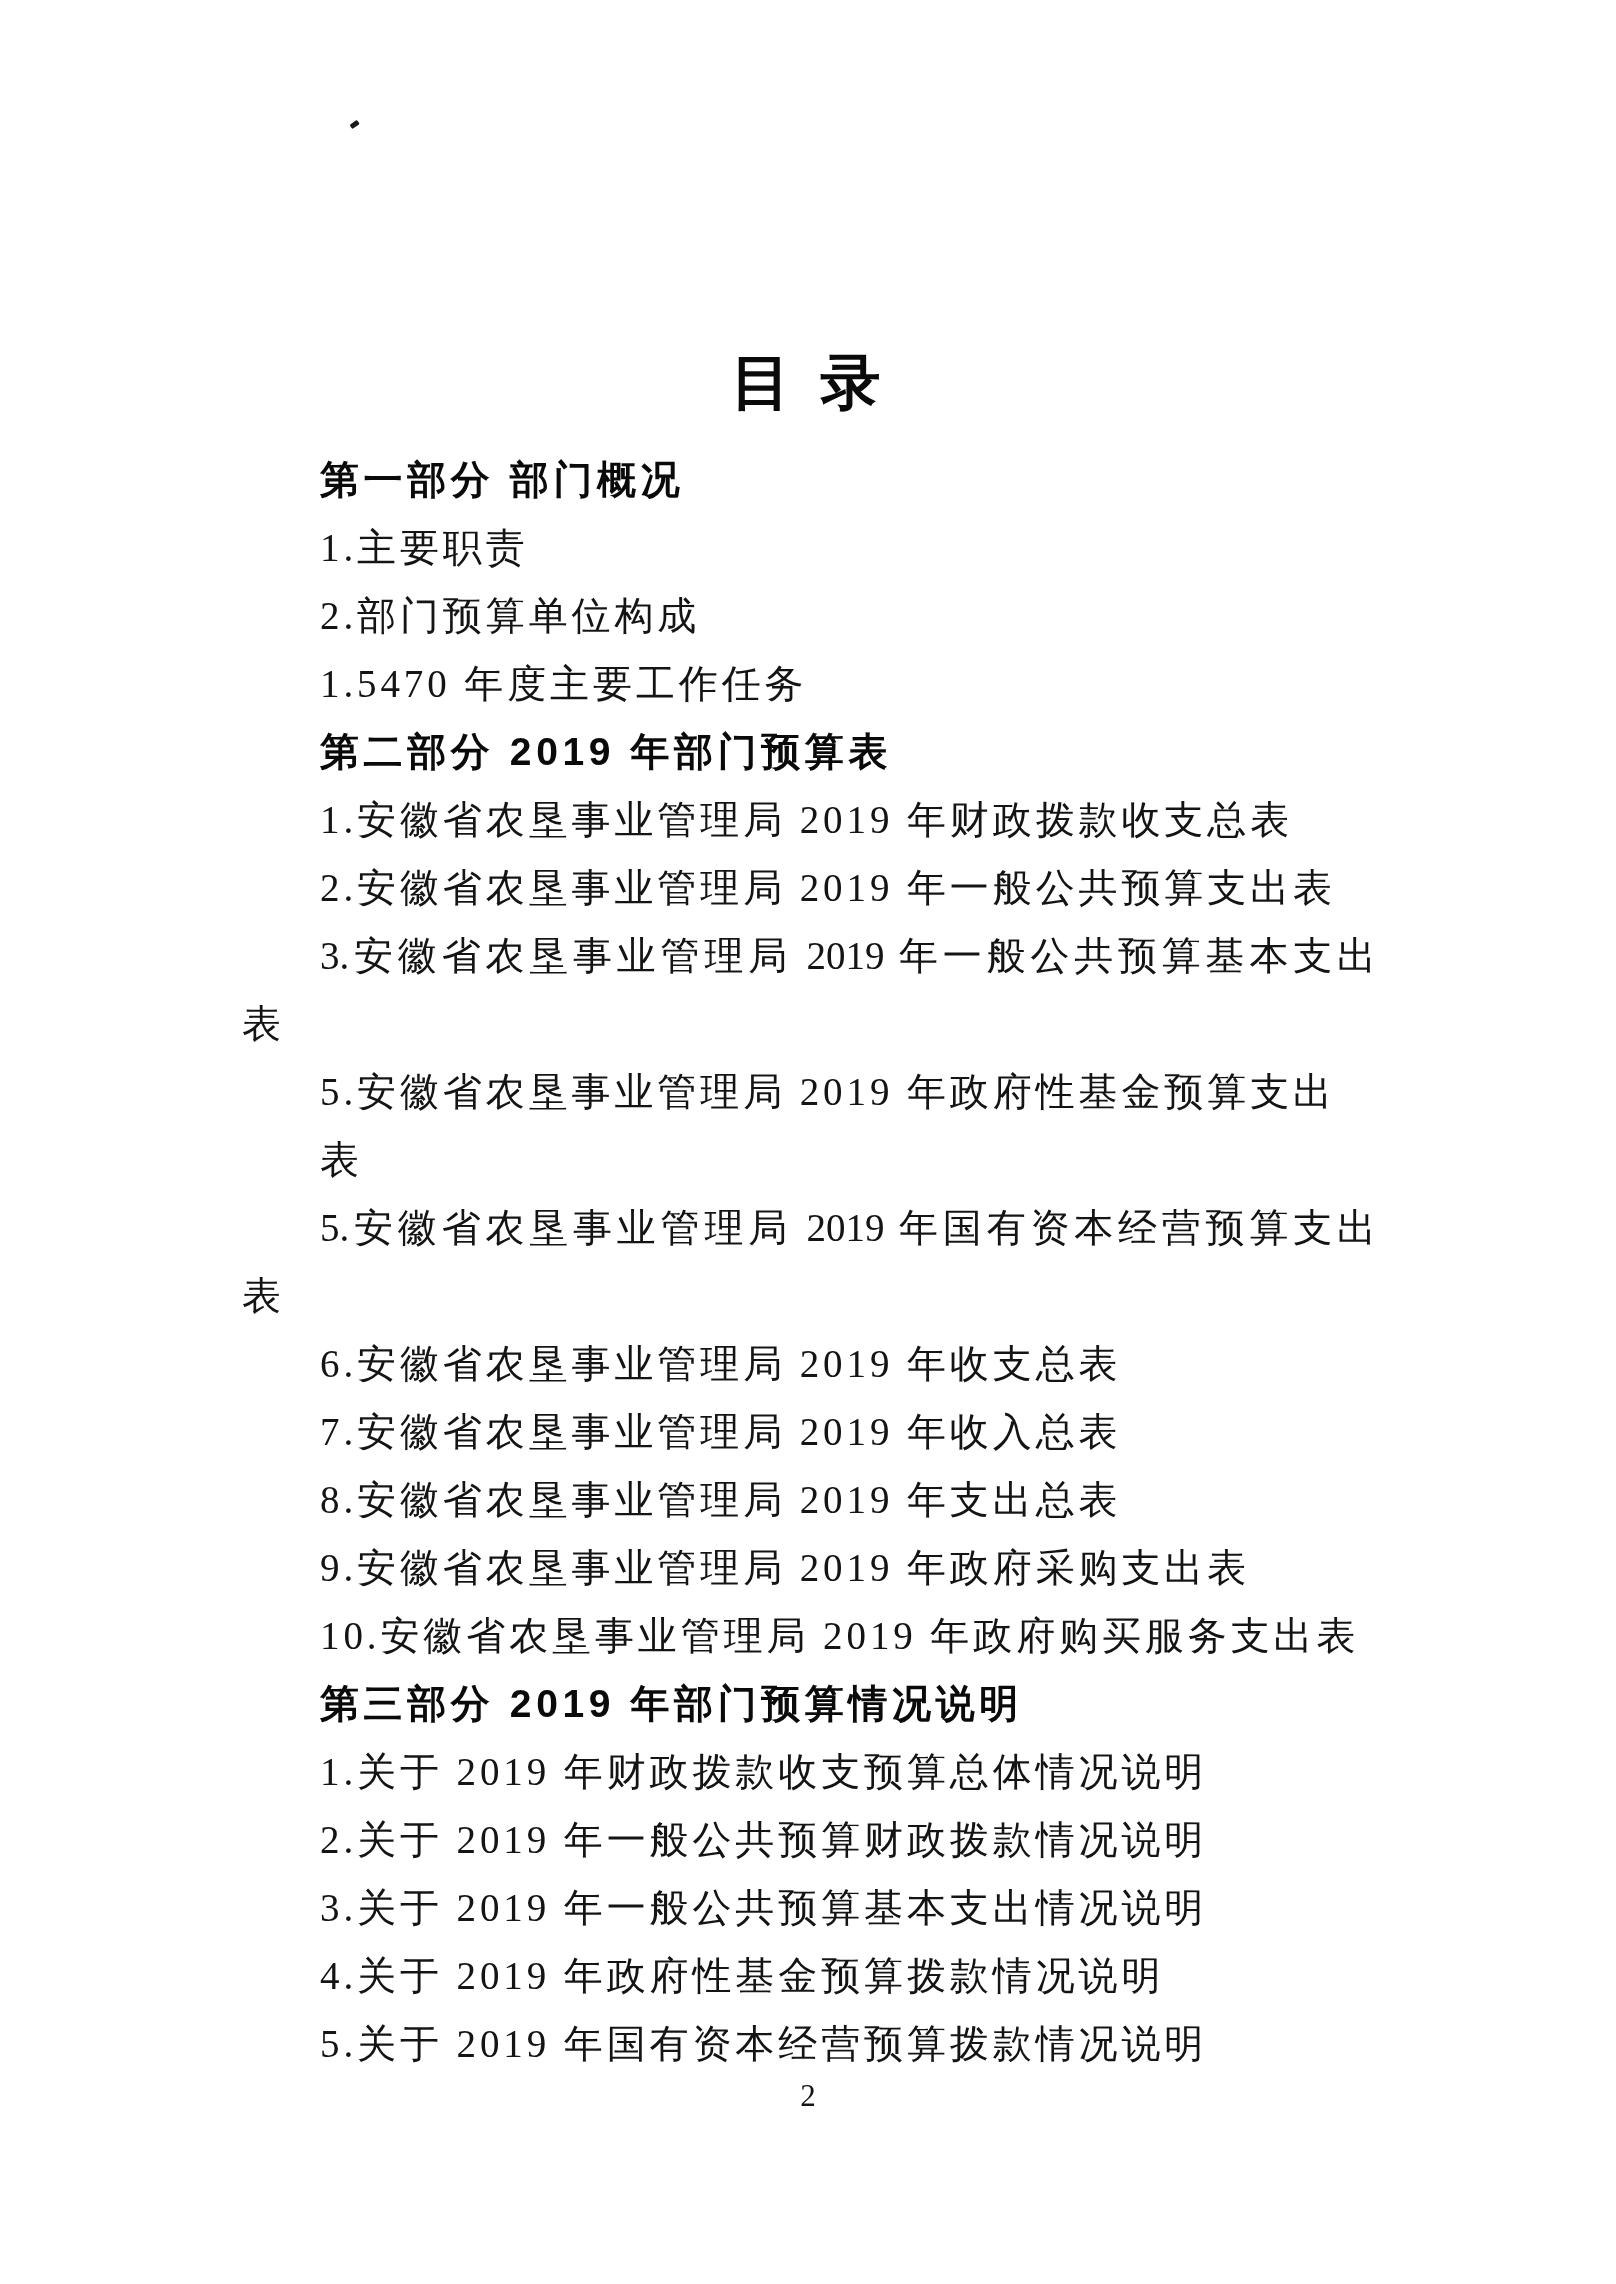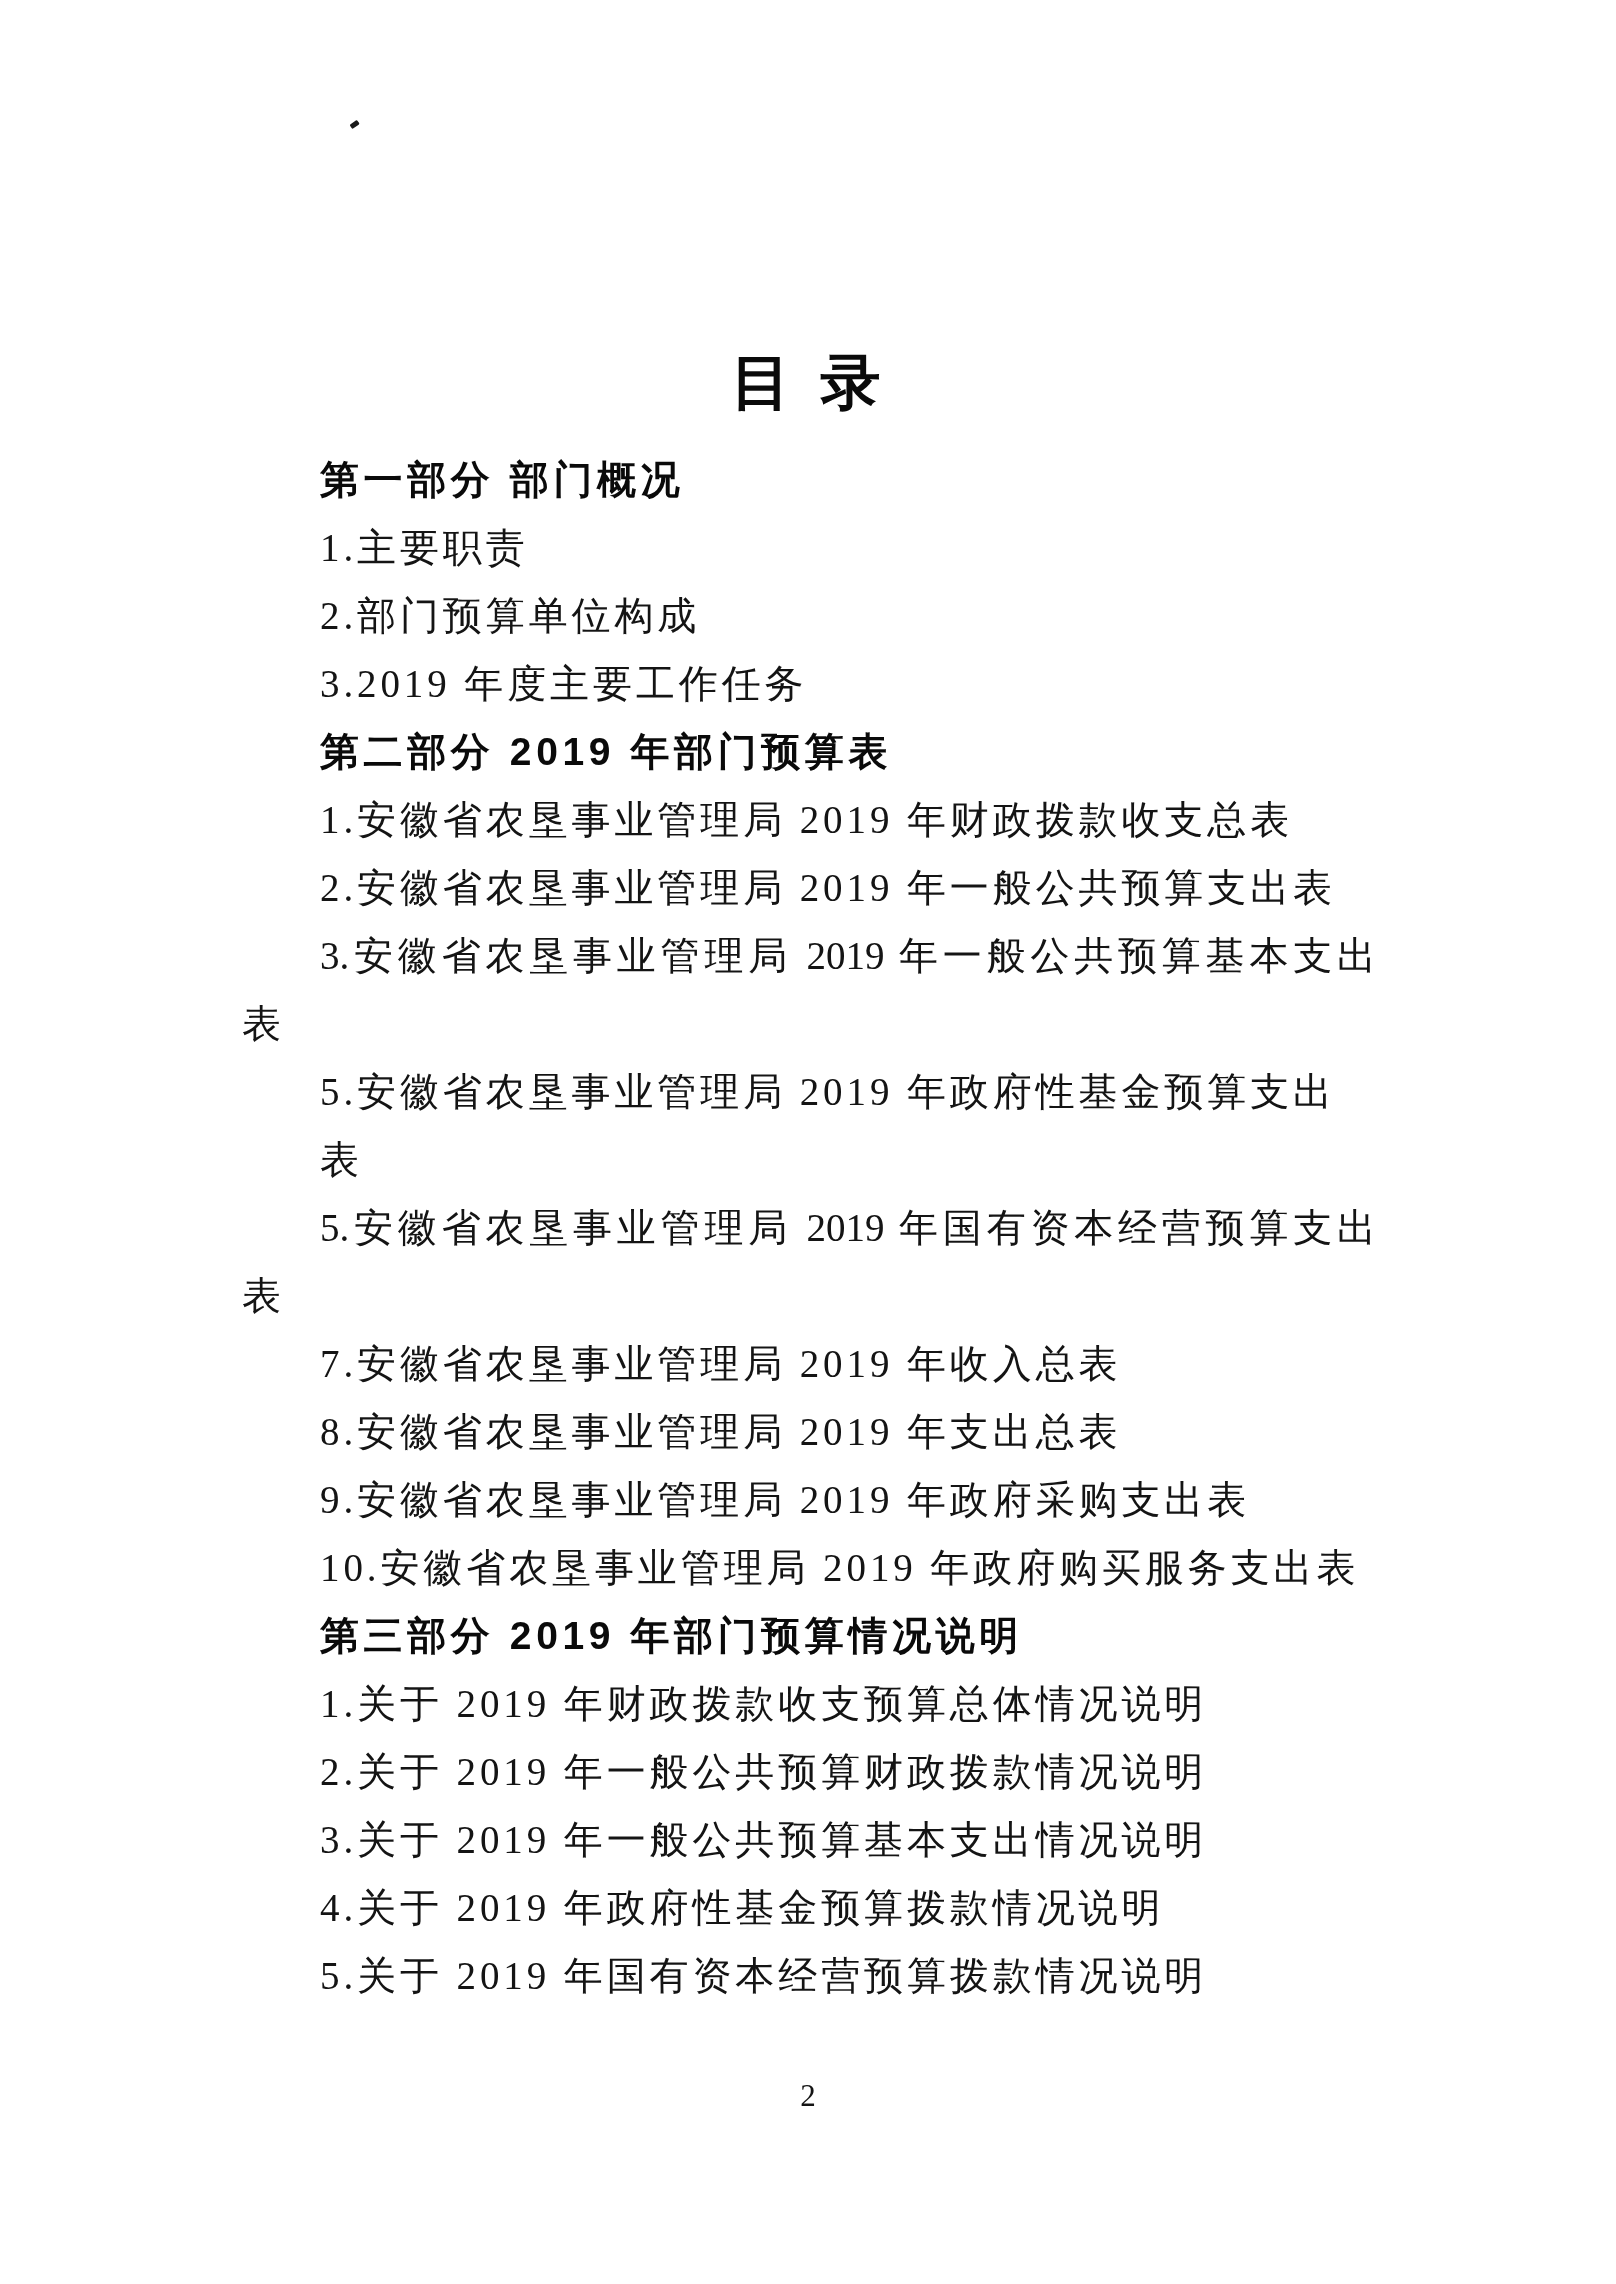--- a/index.html
+++ b/index.html
@@ -88,29 +88,30 @@
   <div class="speck"></div>
 
   <div class="content">
     <h1 class="doc-title">目 录</h1>
 
     <div>
 
     <div class="line heading">第一部分 部门概况</div>
         <div class="line item">1.主要职责</div>
         <div class="line item">2.部门预算单位构成</div>
-        <div class="line item">3.2019 年度主要工作任务</div>
+        <div class="line item">1.5470 年度主要工作任务</div>
         <div class="line heading">第二部分 2019 年部门预算表</div>
         <div class="line item">1.安徽省农垦事业管理局 2019 年财政拨款收支总表</div>
         <div class="line item">2.安徽省农垦事业管理局 2019 年一般公共预算支出表</div>
         <div class="line item-wrap">3.安徽省农垦事业管理局 2019 年一般公共预算基本支出</div>
         <div class="line wrap-tail">表</div>
         <div class="line item">5.安徽省农垦事业管理局 2019 年政府性基金预算支出表</div>
         <div class="line item-wrap">5.安徽省农垦事业管理局 2019 年国有资本经营预算支出</div>
         <div class="line wrap-tail">表</div>
+        <div class="line item">6.安徽省农垦事业管理局 2019 年收支总表</div>
         <div class="line item">7.安徽省农垦事业管理局 2019 年收入总表</div>
         <div class="line item">8.安徽省农垦事业管理局 2019 年支出总表</div>
         <div class="line item">9.安徽省农垦事业管理局 2019 年政府采购支出表</div>
         <div class="line item">10.安徽省农垦事业管理局 2019 年政府购买服务支出表</div>
         <div class="line heading">第三部分 2019 年部门预算情况说明</div>
         <div class="line item">1.关于 2019 年财政拨款收支预算总体情况说明</div>
         <div class="line item">2.关于 2019 年一般公共预算财政拨款情况说明</div>
         <div class="line item">3.关于 2019 年一般公共预算基本支出情况说明</div>
         <div class="line item">4.关于 2019 年政府性基金预算拨款情况说明</div>
         <div class="line item">5.关于 2019 年国有资本经营预算拨款情况说明</div>

